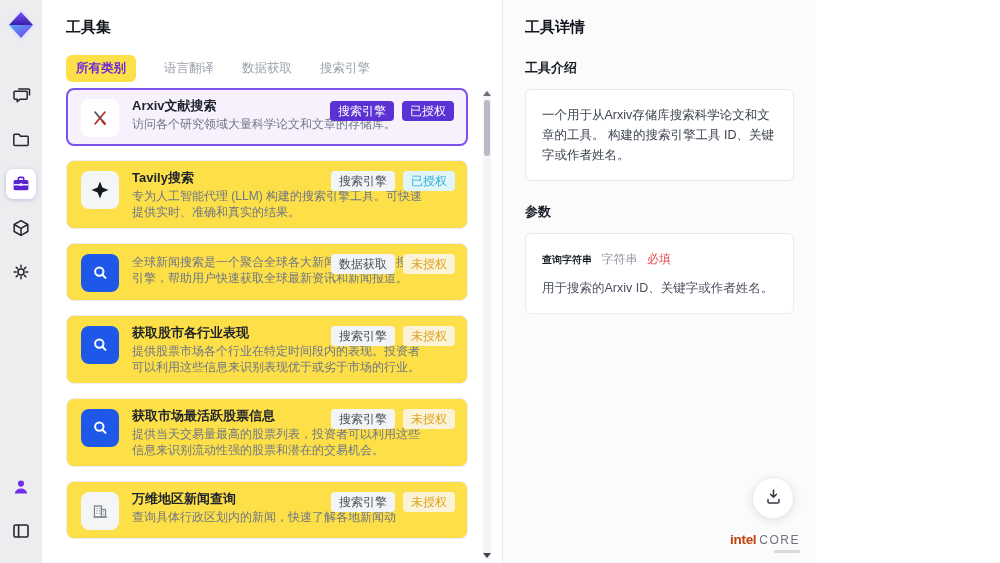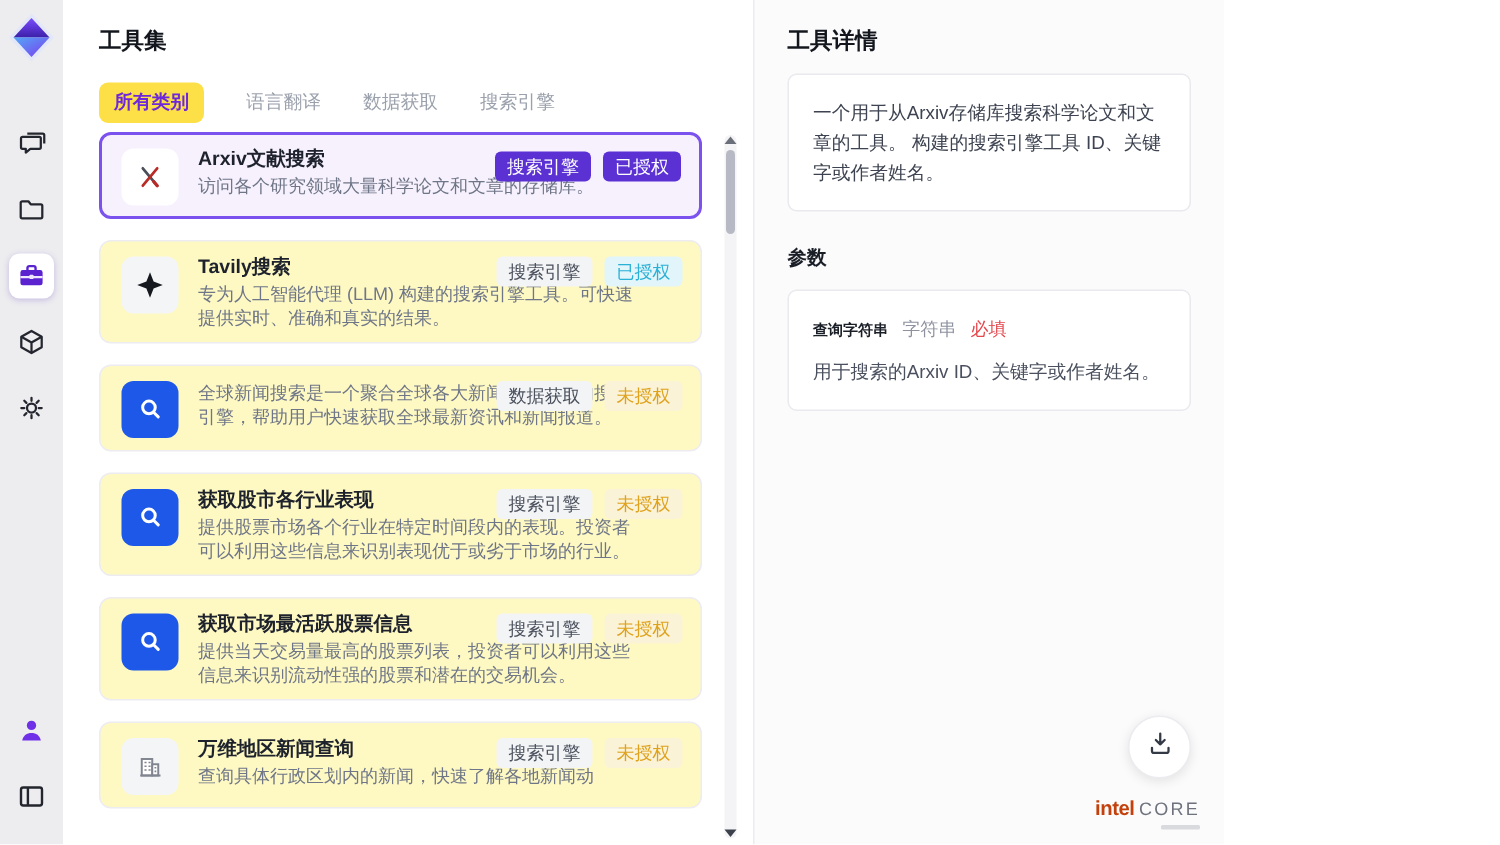--- a/index.html
+++ b/index.html
@@ -31,21 +31,21 @@
   .panel-title { font-size:15px; font-weight:bold; color:#13161d; }
   .tabs { display:flex; align-items:center; gap:28px; margin-top:18px; font-size:12.5px; color:#9ba1ac; }
   .tab { cursor:pointer; white-space:nowrap; }
   .tab.active { background:#fde047; color:#6d28d9; font-weight:600; padding:5px 10px; border-radius:6px; }
 
   .cards {
     position:absolute; top:88px; left:24px; right:34px; bottom:0;
     display:flex; flex-direction:column; gap:14px; overflow:hidden;
   }
   .card {
-    position:relative; background:#fef9c3; border:1px solid #ececf1; border-radius:8px;
+    position:relative; background:#fde047; border:1px solid #ececf1; border-radius:8px;
     padding:8px 14px; display:flex; gap:13px; cursor:pointer; flex-shrink:0;
   }
   .card.selected { background:#f7f1fe; border:2px solid #7b52ee; padding:7px 13px; }
   .tile {
     width:38px; height:38px; border-radius:8px; flex-shrink:0; margin-top:2px;
     display:flex; align-items:center; justify-content:center; background:#f4f5f7;
   }
   .tile.arxiv { background:#fff; }
   .tile.bocha { background:#1e58e8; }
   .card-body { min-width:0; }
@@ -300,20 +300,21 @@
     <div class="scrollbar">
       <div class="scroll-arrow up"></div>
       <div class="scroll-thumb"></div>
       <div class="scroll-arrow down"></div>
     </div>
   </div>
 
   <div class="detail">
     <div class="detail-title">工具详情</div>
 
+    <div class="section-heading">工具介绍</div>
     <div class="detail-card">
       <span>一个用于从Arxiv存储库搜索科学论文和文章的工具。 构建的搜索引擎工具 ID、关键字或作者姓名。</span>
     </div>
 
     <div class="section-heading">参数</div>
     <div class="detail-card">
       <div>
         <span class="param-name">查询字符串</span>
         <span class="param-type">字符串</span>
         <span class="param-required">必填</span>

